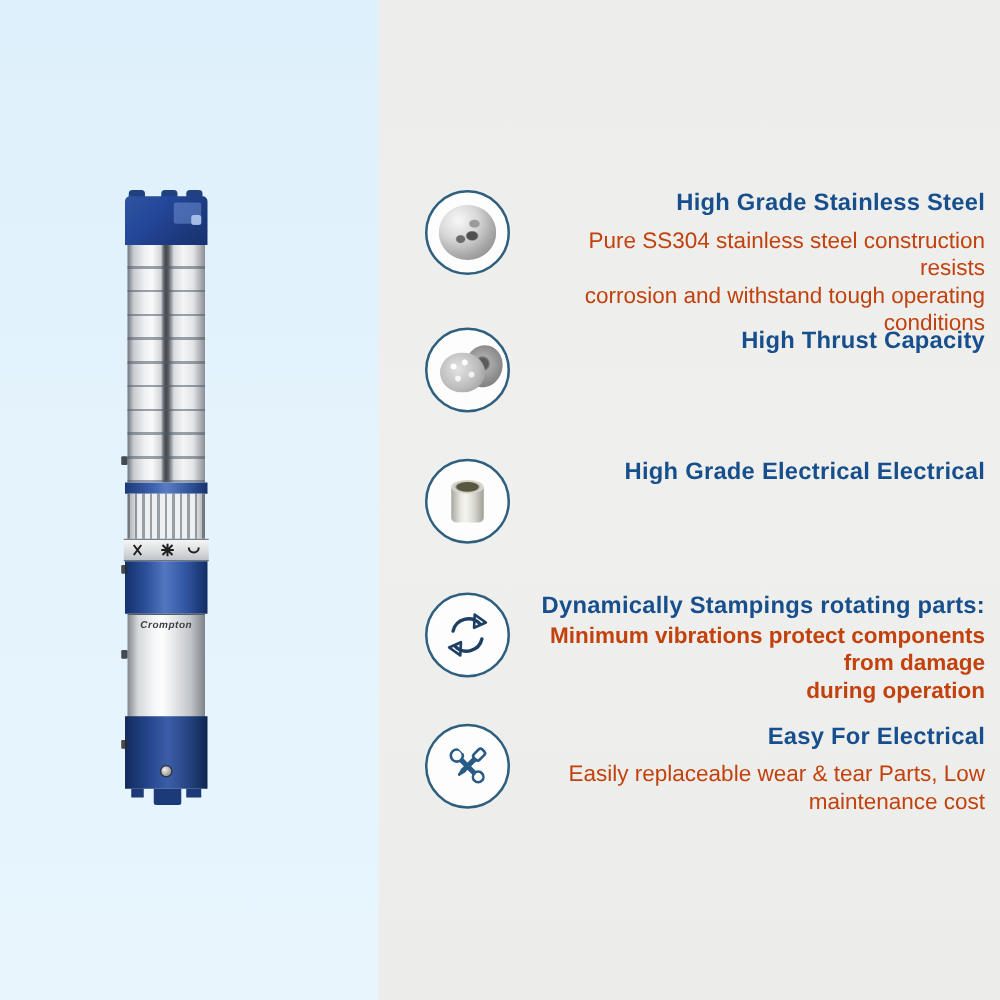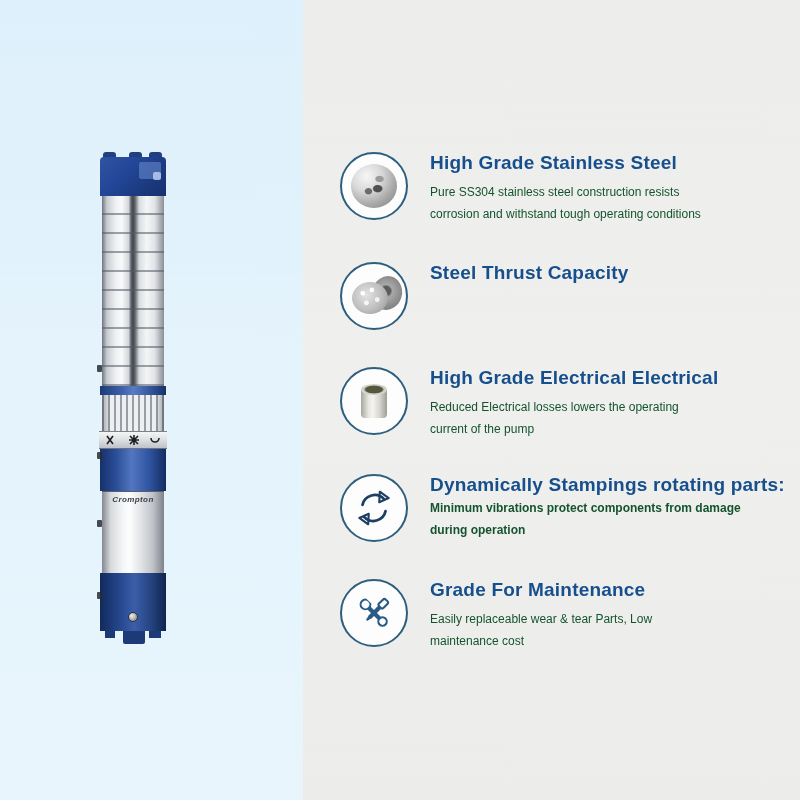--- a/index.html
+++ b/index.html
@@ -52,28 +52,28 @@
   .tab{background:#1c3a78;top:479px;}
   .tab.t1{left:8px;width:10px;height:7px;}
   .tab.t2{left:26px;width:22px;height:13px;border-radius:0 0 2px 2px;}
   .tab.t3{left:52px;width:12px;height:7px;}
   .base-plug{left:31px;top:460px;width:10px;height:10px;border-radius:50%;
     background:radial-gradient(circle at 35% 35%,#f0f0f0,#9a9a9a 70%,#707070);border:1px solid #30343a;box-sizing:border-box;}
   .clamp{left:0;width:5px;height:7px;background:#272b31;opacity:.85;border-radius:1px;}
   .clamp.c1{top:213px}.clamp.c2{top:300px}.clamp.c3{top:368px}.clamp.c4{top:440px}
 
   
-  .feature{position:absolute;left:340px;display:flex;align-items:flex-start;}
+  .feature{position:absolute;left:340px;display:flex;align-items:flex-start;text-align:right;}
   .f1{top:152px}.f2{top:262px}.f3{top:367px}.f4{top:474px}.f5{top:579px}
   .icon-circle{flex:0 0 auto;width:68px;height:68px;border-radius:50%;
     background:#fdfdfd;border:2px solid #2e5f7f;box-sizing:border-box;
     display:flex;align-items:center;justify-content:center;position:relative;overflow:hidden;}
   .f-text{margin-left:22px;width:358px;}
   .f-title{font-size:19px;font-weight:bold;color:#174f8d;line-height:21px;letter-spacing:.2px;}
-  .f-desc{font-size:12px;color:#14532d;line-height:22px;margin-top:8px;white-space:pre-line;}
+  .f-desc{font-size:18px;color:#c2410c;line-height:22px;margin-top:8px;white-space:pre-line;}
 
   
   .steel-ball{width:46px;height:44px;border-radius:50%;
     background:
       radial-gradient(9px 7px at 58% 56%,#4f4f4f 0 45%,rgba(0,0,0,0) 60%),
       radial-gradient(7px 6px at 38% 62%,#6b6b6b 0 45%,rgba(0,0,0,0) 60%),
       radial-gradient(8px 6px at 62% 34%,#9a9a9a 0 45%,rgba(0,0,0,0) 60%),
       radial-gradient(circle at 34% 28%,#f7f7f7 0%,#d8d8d8 35%,#a8a8a8 65%,#7c7c7c 100%);}
   .bearing-front{position:absolute;left:10px;top:18px;width:36px;height:32px;border-radius:50%;
     background:
@@ -145,35 +145,33 @@
 corrosion and withstand tough operating conditions</div>
   </div>
 </div>
 
 <div class="feature f2">
   <div class="icon-circle">
     <div class="bearing-back"></div>
     <div class="bearing-front"></div>
   </div>
   <div class="f-text">
-    <div class="f-title">Steel Thrust Capacity</div>
+    <div class="f-title">High Thrust Capacity</div>
   </div>
 </div>
 
 <div class="feature f3">
   <div class="icon-circle">
     <div class="cyl-wrap">
       <div class="cyl-body"></div>
       <div class="cyl-top"></div>
     </div>
   </div>
   <div class="f-text">
     <div class="f-title">High Grade Electrical Electrical</div>
-    <div class="f-desc">Reduced Electrical losses lowers the operating
-current of the pump</div>
   </div>
 </div>
 
 <div class="feature f4">
   <div class="icon-circle">
     <svg class="svg-icon" width="42" height="42" viewBox="0 0 40 40">
       <g stroke="#1d3f63" stroke-width="2.6" fill="none" stroke-linecap="round">
         <path d="M9 17 A 12 12 0 0 1 29.5 11.5"></path>
         <path d="M31 23 A 12 12 0 0 1 10.5 28.5"></path>
       </g>
@@ -201,17 +199,17 @@
       <g transform="rotate(-45 20 20)" stroke="#2a5a86" stroke-width="2" fill="none">
         <circle cx="20" cy="31.5" r="4"></circle>
         <path d="M19 27.8 v-15 M21 27.8 v-15"></path>
         <circle cx="20" cy="8.5" r="4.6"></circle>
       </g>
 
       <rect x="24.5" y="5" width="8" height="6" transform="rotate(-45 20 20)" fill="#fdfdfd" stroke="none"></rect>
     </svg>
   </div>
   <div class="f-text">
-    <div class="f-title">Grade For Maintenance</div>
+    <div class="f-title">Easy For Electrical</div>
     <div class="f-desc">Easily replaceable wear &amp; tear Parts, Low
 maintenance cost</div>
   </div>
 </div>
 
 </body></html>

